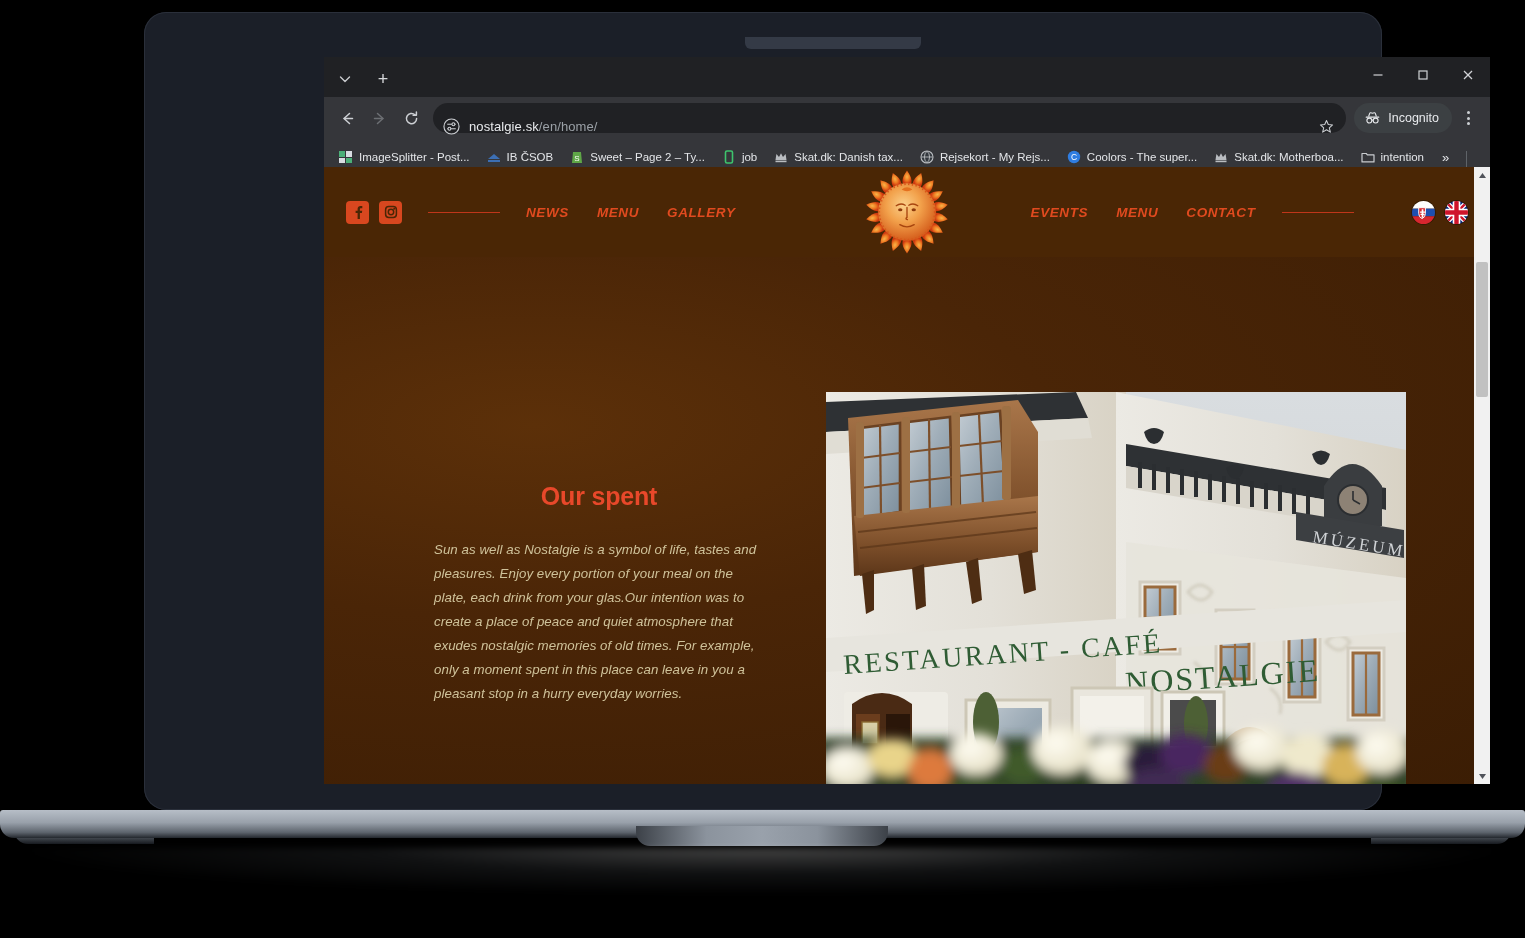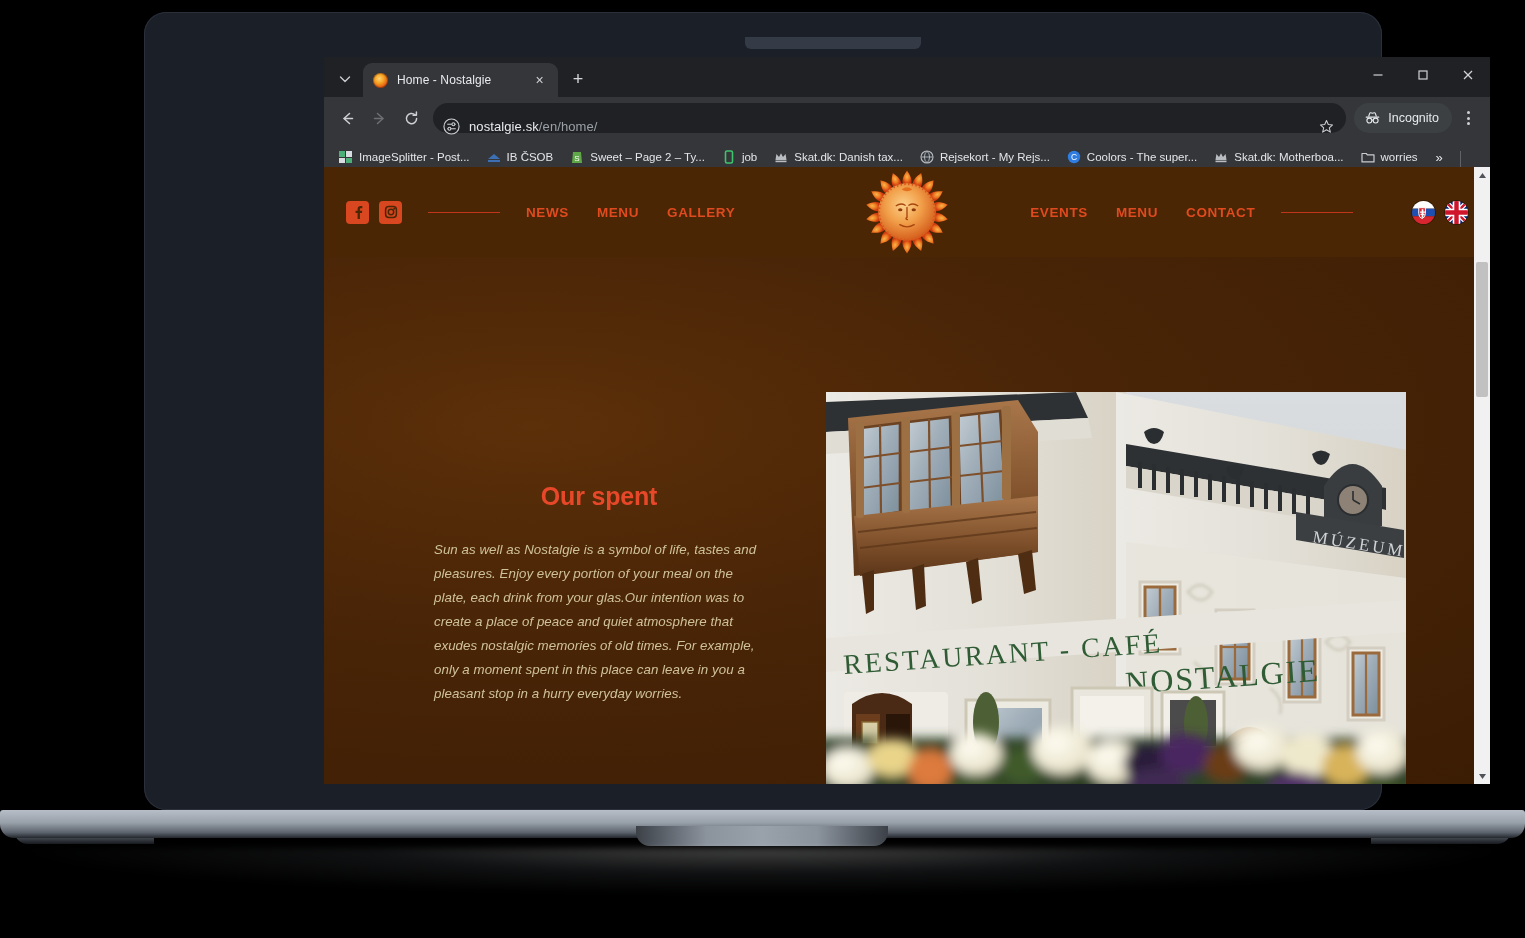--- a/index.html
+++ b/index.html
@@ -101,21 +101,21 @@
     height:90px; background:#4a2605; display:flex; align-items:center;
     position:relative; padding:0 22px;
   }
   .social { display:flex; gap:10px; align-items:center; }
   .soc {
     width:23px; height:23px; border-radius:4px; background:#d8471f;
     display:flex; align-items:center; justify-content:center; color:#4a2605;
   }
   .rule { width:72px; height:1px; background:#c0361a; margin:0 26px; }
   .navlinks { display:flex; gap:28px; align-items:center; }
-  .navlink { color:#e04a1f; font-size:13.5px; font-weight:700; letter-spacing:.6px; }
+  .navlink { color:#e04a1f; font-size:13.5px; font-weight:700; letter-spacing:.6px;font-style:italic; }
   .logo-wrap { position:absolute; left:50%; top:50%; transform:translate(-50%,-50%); width:90px; height:90px; }
   .flags { display:flex; gap:10px; align-items:center; margin-left:auto; }
   .flag { width:23px; height:23px; border-radius:50%; overflow:hidden; display:block;
     box-shadow:0 0 0 1px rgba(0,0,0,.3); }
 
   .content { position:relative; height:527px;
     background:radial-gradient(ellipse at 18% 32%, #5c3009 0%, #4a2507 38%, #3b1d04 100%); }
 
   .story { position:absolute; left:110px; top:225px; width:330px; }
   .story h1 { color:#e8482a; font-size:25px; font-weight:800; text-align:center;
@@ -143,25 +143,20 @@
     <div id="screen">
       <div id="browser">
 
         <div class="tabstrip">
           <div class="tab-list-btn">
             <svg width="12" height="12" viewBox="0 0 12 12">
               <path d="M1.5 4 L6 8.5 L10.5 4" fill="none" stroke="#c8cacd" stroke-width="1.4" stroke-linecap="round" stroke-linejoin="round"></path>
             </svg>
           </div>
 
-          <div class="tab">
-            <span class="tab-favicon"></span>
-            <span class="tab-title">Home - Nostalgie</span>
-            <span class="tab-close">×</span>
-          </div>
 
           <div class="new-tab">+</div>
 
           <div class="winctrls">
             <div class="winbtn">
               <svg width="12" height="12" viewBox="0 0 12 12">
                 <line x1="1.5" y1="6" x2="10.5" y2="6" stroke="#d0d2d5" stroke-width="1.2"></line>
               </svg>
             </div>
             <div class="winbtn">
@@ -296,21 +291,21 @@
               <path d="M1.5 10 L2.4 4 L5 7 L7 3.2 L9 7 L11.6 4 L12.5 10 Z" fill="#b9bcc0"></path>
               <rect x="1.5" y="10.6" width="11" height="1.6" fill="#b9bcc0"></rect>
             </svg>
             <span>Skat.dk: Motherboa...</span>
           </div>
 
           <div class="bm">
             <svg class="bmi" viewBox="0 0 14 14">
               <path d="M1 3.5 h4.2 l1.2 1.4 H13 v7 H1 Z" fill="none" stroke="#c9ccd0" stroke-width="1.2" stroke-linejoin="round"></path>
             </svg>
-            <span>worries</span>
+            <span>intention</span>
           </div>
 
           <div class="bm-overflow">»</div>
           <div class="bm-sep"></div>
 
           <div class="bm">
             
             
           </div>
         </div>

